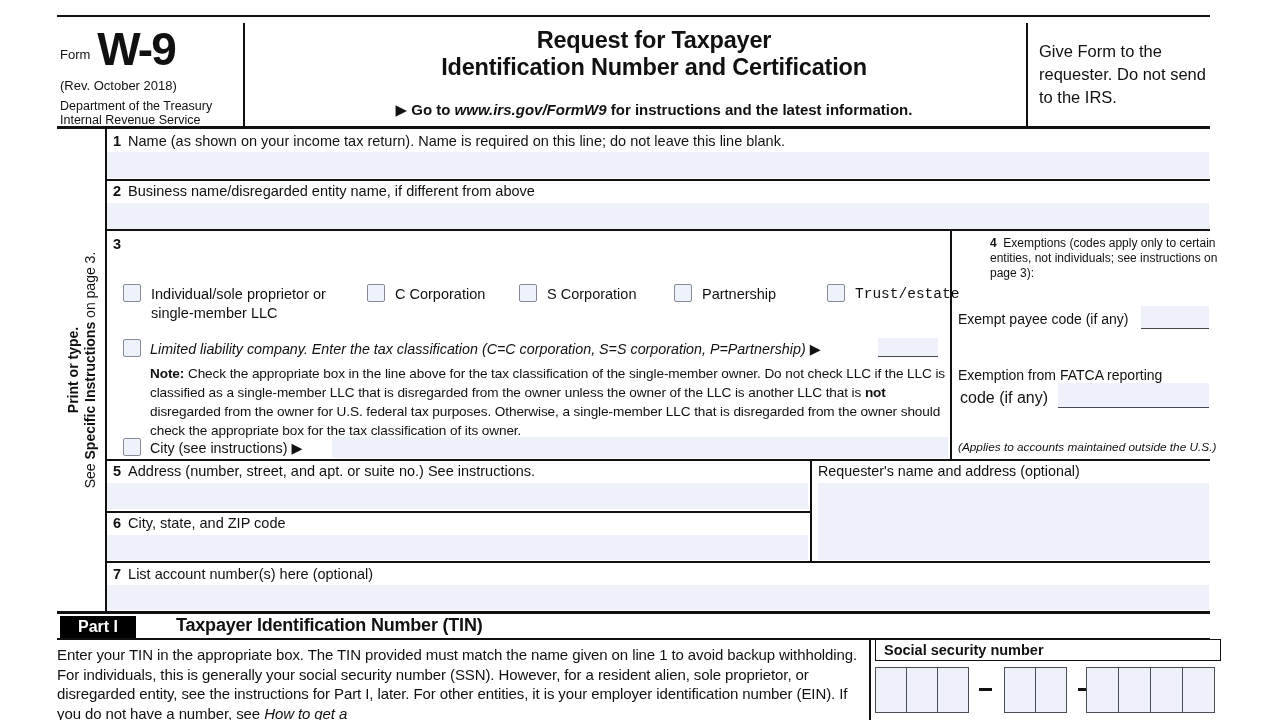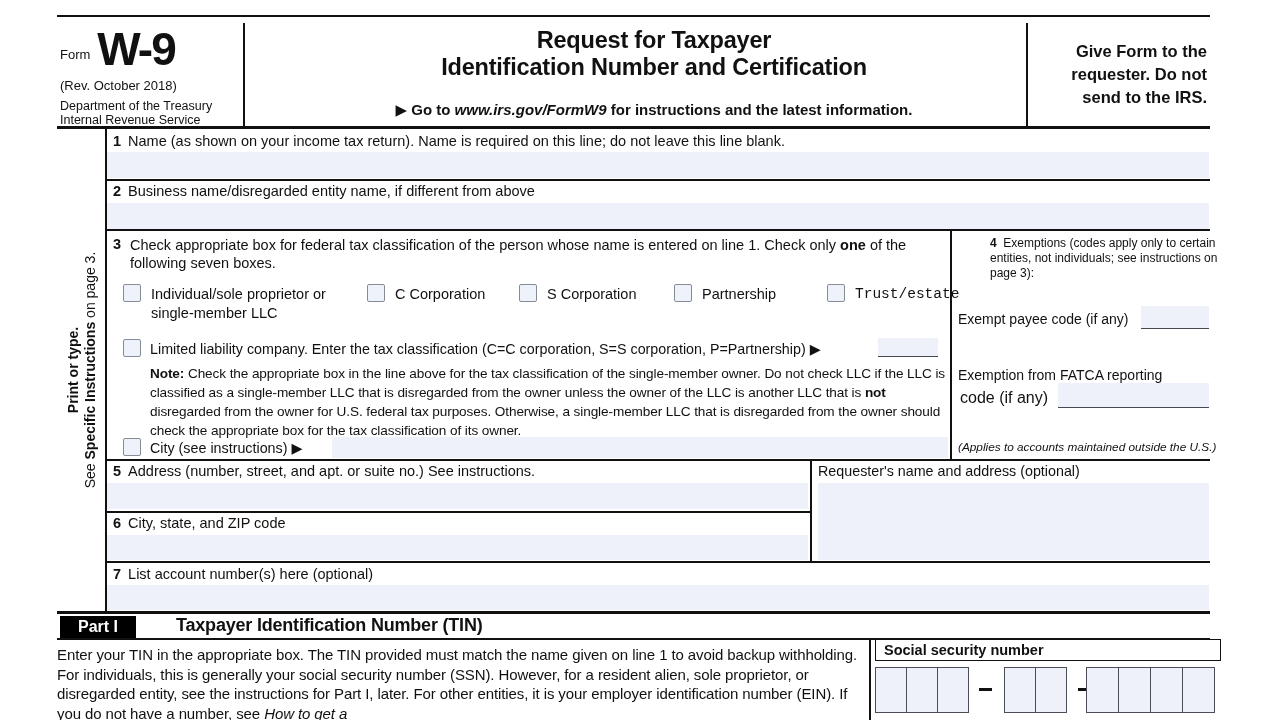--- a/index.html
+++ b/index.html
@@ -14,21 +14,21 @@
   .b{font-weight:bold;}
   .i{font-style:italic;}
 
   
   .form-word{font-size:13px;vertical-align:6px;}
   .form-number{font-size:46px;font-weight:900;letter-spacing:-2px;margin-left:7px;}
   .rev{font-size:13px;margin-top:2px;}
   .agency{font-size:12.5px;line-height:14px;}
   .title{font-size:23.5px;font-weight:bold;line-height:27px;text-align:center;letter-spacing:-0.2px;}
   .goto{font-size:15px;font-weight:bold;text-align:center;}
-  .give{font-size:16.5px;font-weight:bold;line-height:23px;text-align:right;}
+  .give{font-size:16.5px;font-weight:normal;line-height:23px;}
 
   
   .side-rot{
     position:absolute;left:-158px;top:348px;width:480px;height:44px;
     transform:rotate(-90deg);
     display:flex;flex-direction:column;align-items:center;justify-content:center;
     font-size:14px;line-height:17px;text-align:center;
   }
 
   
@@ -121,23 +121,20 @@
     <span class="num">1</span><span>Name (as shown on your income tax return). Name is required on this line; do not leave this line blank.</span>
   </div>
   <div class="field" style="left:107px;top:152px;width:1102px;height:26px;"></div>
 
   <div class="abs lbl" style="left:113px;top:183px;">
     <span class="num">2</span><span>Business name/disregarded entity name, if different from above</span>
   </div>
   <div class="field" style="left:107px;top:203px;width:1102px;height:26px;"></div>
 
   <div class="abs lbl num b" style="left:113px;top:236px;">3</div>
-  <div class="abs" style="left:130px;top:236px;width:818px;font-size:14.5px;line-height:18px;">
-    <span>Check appropriate box for federal tax classification of the person whose name is entered on line 1. Check only </span><span class="b">one</span><span> of the following seven boxes.</span>
-  </div>
 
   <div class="cb-item" style="left:123px;top:284px;width:230px;">
     <div class="cb"></div>
     <span class="cb-lab" style="width:200px;">Individual/sole proprietor or single-member LLC</span>
   </div>
   <div class="cb-item" style="left:367px;top:284px;">
     <div class="cb"></div>
     <span class="cb-lab" style="white-space:nowrap;">C Corporation</span>
   </div>
   <div class="cb-item" style="left:519px;top:284px;">
@@ -147,21 +144,21 @@
   <div class="cb-item" style="left:674px;top:284px;">
     <div class="cb"></div>
     <span class="cb-lab" style="white-space:nowrap;">Partnership</span>
   </div>
   <div class="cb-item" style="left:827px;top:284px;">
     <div class="cb"></div>
     <span class="cb-lab" style="white-space:nowrap;font-family:Liberation Mono, monospace;">Trust/estate</span>
   </div>
 
   <div class="cb" style="left:123px;top:339px;"></div>
-  <div class="abs" style="left:150px;top:341px;font-size:14.3px;white-space:nowrap;">Limited liability company. Enter the tax classification (C=C corporation, S=S corporation, P=Partnership) ▶</div>
+  <div class="abs" style="left:150px;top:341px;font-size:14.3px;white-space:nowrap;font-style:italic;">Limited liability company. Enter the tax classification (C=C corporation, S=S corporation, P=Partnership) ▶</div>
   <div class="field ul" style="left:878px;top:338px;width:60px;height:18px;"></div>
 
   <div class="abs note" style="left:150px;top:364px;width:800px;">
     <span class="b">Note:</span><span> Check the appropriate box in the line above for the tax classification of the single-member owner.  Do not check LLC if the LLC is classified as a single-member LLC that is disregarded from the owner unless the owner of the LLC is another LLC that is </span><span class="b">not</span><span> disregarded from the owner for U.S. federal tax purposes. Otherwise, a single-member LLC that is disregarded from the owner should check the appropriate box for the tax classification of its owner.</span>
   </div>
 
   <div class="cb" style="left:123px;top:438px;"></div>
   <div class="abs" style="left:150px;top:440px;font-size:14.3px;white-space:nowrap;">City (see instructions) ▶</div>
   <div class="field" style="left:332px;top:437px;width:616px;height:21px;"></div>
 

